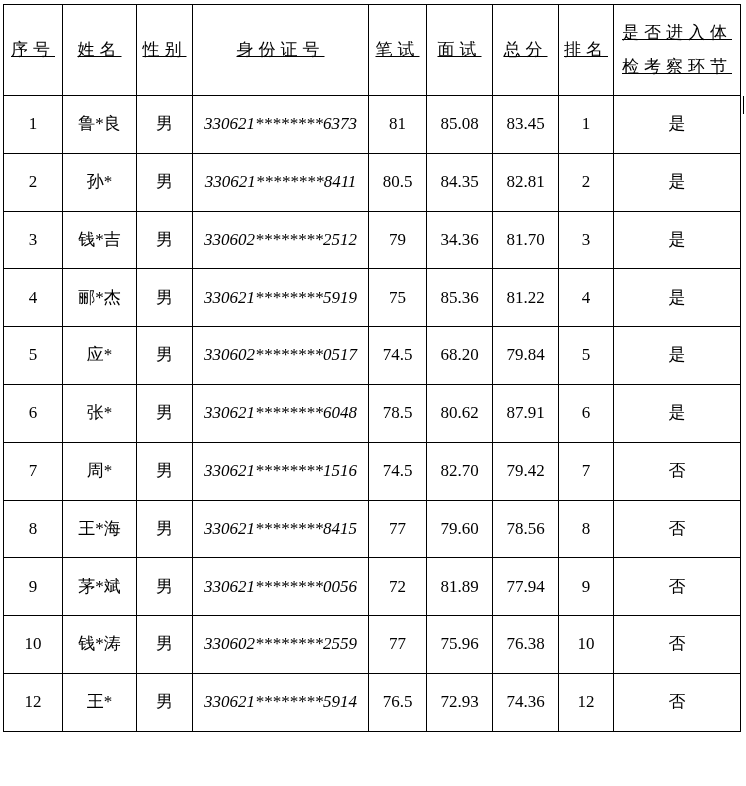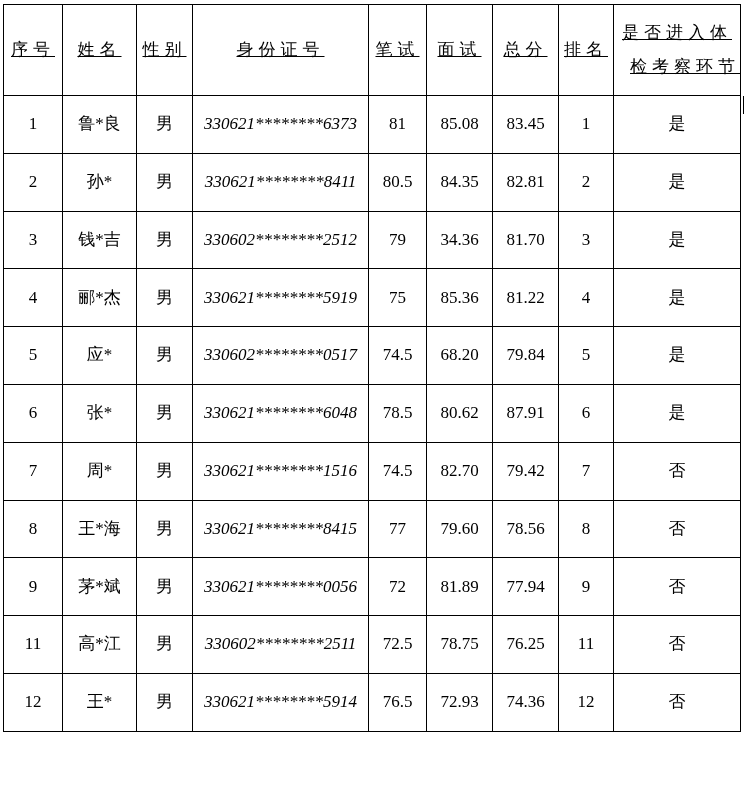--- a/index.html
+++ b/index.html
@@ -47,21 +47,20 @@
   }
   table.score-table tbody td {
     height: 56.8px;
     letter-spacing: 0;
   }
   .hdr-line {
     display: block;
   }
   .hdr-two-line .hdr-line + .hdr-line {
     margin-top: 13px;
-    text-align: right;
   }
   td.cell-id {
     letter-spacing: 0.5px;
     font-style: italic;
   }
   .edge-artifact {
     position: absolute;
     left: 743px;
     top: 96px;
     width: 0;
@@ -195,28 +194,28 @@
           <td>茅*斌</td>
           <td>男</td>
           <td class="cell-id">330621********0056</td>
           <td>72</td>
           <td>81.89</td>
           <td>77.94</td>
           <td>9</td>
           <td>否</td>
         </tr>
         <tr>
-          <td>11</td>
-          <td>高*江</td>
-          <td>男</td>
-          <td class="cell-id">330602********2511</td>
-          <td>72.5</td>
-          <td>78.75</td>
-          <td>76.25</td>
-          <td>11</td>
+          <td>10</td>
+          <td>钱*涛</td>
+          <td>男</td>
+          <td class="cell-id">330602********2559</td>
+          <td>77</td>
+          <td>75.96</td>
+          <td>76.38</td>
+          <td>10</td>
           <td>否</td>
         </tr>
         <tr>
           <td>12</td>
           <td>王*</td>
           <td>男</td>
           <td class="cell-id">330621********5914</td>
           <td>76.5</td>
           <td>72.93</td>
           <td>74.36</td>

